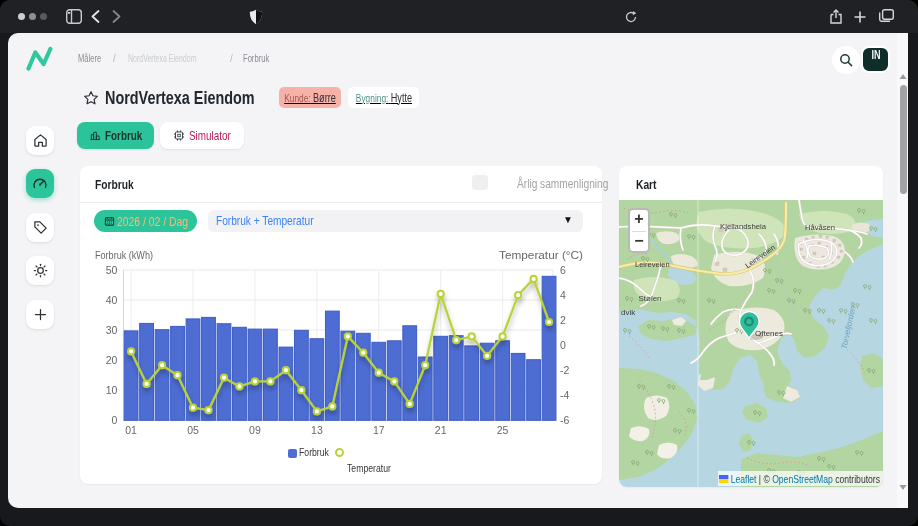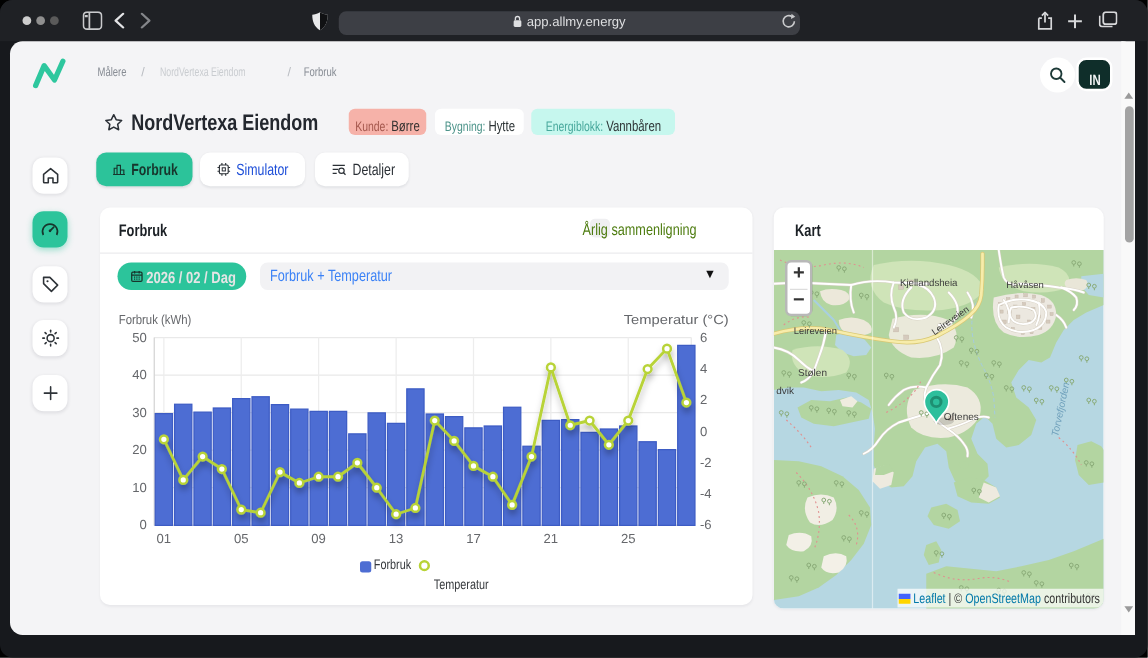--- a/index.html
+++ b/index.html
@@ -9,21 +9,21 @@
 .cicon{position:absolute;}
 .abar{position:absolute;left:271px;top:9px;width:369px;height:19px;background:#3d3f45;border-radius:6px;color:#dedfe1;font-size:10.5px;text-align:center;line-height:19px;}
 .page{position:absolute;left:8px;top:33px;width:900px;height:475px;background:#f4f4f6;border-radius:10px;}
 .sbtrack{position:absolute;left:897px;top:33px;width:11px;height:475px;background:#f9f9f9;}
 .sbthumb{position:absolute;left:899.5px;top:85px;width:7px;height:109px;background:#a3a3a3;border-radius:4px;}
 .cnd{display:inline-block;transform:scaleX(0.76);transform-origin:0 50%;white-space:nowrap;}
 .cndc{display:inline-block;transform:scaleX(0.76);transform-origin:50% 50%;white-space:nowrap;}
 .crumb{position:absolute;top:53px;font-size:10px;color:#8b9097;}
 .card{position:absolute;background:#fff;border-radius:8px;box-shadow:0 1px 2px rgba(16,24,40,.05);}
 .icbtn{position:absolute;left:26px;width:28px;height:29px;background:#fff;border-radius:9px;box-shadow:0 1px 3px rgba(16,24,40,.1);display:flex;align-items:center;justify-content:center;}
-.tag{position:absolute;top:87px;height:21px;border-radius:5px;font-size:11px;display:flex;align-items:flex-end;justify-content:center;white-space:nowrap;}
+.tag{position:absolute;top:87px;height:21px;border-radius:5px;font-size:11px;display:flex;align-items:center;justify-content:center;white-space:nowrap;text-decoration:underline;}
 .tab{position:absolute;top:122px;height:27px;border-radius:8px;font-size:13px;display:flex;align-items:center;white-space:nowrap;}
 .ax{font-size:10.5px;fill:#65676b;font-family:"Liberation Sans",sans-serif;}
 </style></head><body>
 <div class="win">
  <div class="chrome">
   <div class="dot" style="left:18px;background:#cdcdcd;"></div>
   <div class="dot" style="left:29px;background:#8f8f8f;"></div>
   <div class="dot" style="left:40px;background:#5a5a5a;"></div>
   <svg class="cicon" style="left:66px;top:9px" width="16" height="15" viewBox="0 0 16 15">
         <rect x="0.7" y="0.7" width="14.6" height="13.6" rx="3" fill="none" stroke="#c9cacc" stroke-width="1.4"></rect>
@@ -33,24 +33,20 @@
   <svg class="cicon" style="left:91px;top:10px" width="9" height="13" viewBox="0 0 9 13">
         <path d="M7.5,1 L1.5,6.5 L7.5,12" fill="none" stroke="#e3e4e6" stroke-width="1.8" stroke-linecap="round" stroke-linejoin="round"></path>
       </svg>
   <svg class="cicon" style="left:112px;top:10px" width="9" height="13" viewBox="0 0 9 13">
         <path d="M1.5,1 L7.5,6.5 L1.5,12" fill="none" stroke="#84868a" stroke-width="1.8" stroke-linecap="round" stroke-linejoin="round"></path>
       </svg>
   <svg class="cicon" style="left:249px;top:9px" width="14" height="16" viewBox="0 0 14 16">
         <path d="M7,0.8 C9,2 11.5,2.6 13.2,2.8 C13.2,8 11.5,12.6 7,15.2 C2.5,12.6 0.8,8 0.8,2.8 C2.5,2.6 5,2 7,0.8 Z" fill="#e8e9eb"></path>
         <path d="M7,0.8 C9,2 11.5,2.6 13.2,2.8 C13.2,8 11.5,12.6 7,15.2 Z" fill="#101113"></path>
       </svg>
-  <div class="abar"><svg width="8" height="10" viewBox="0 0 10 13" style="vertical-align:-1px">
-          <rect x="1" y="5.5" width="8" height="7" rx="1.5" fill="#dedfe1"></rect>
-          <path d="M2.8,5.5 V3.8 A2.2,2.2 0 0 1 7.2,3.8 V5.5" fill="none" stroke="#dedfe1" stroke-width="1.4"></path>
-        </svg> app.allmy.energy</div>
   <svg class="cicon" style="left:625px;top:11px" width="12" height="12" viewBox="0 0 12 12">
         <path d="M10.5,6 A4.5,4.5 0 1 1 8.8,2.5" fill="none" stroke="#c9cacc" stroke-width="1.3"></path>
         <path d="M8.2,0 L11.2,2.3 L7.8,4.2 Z" fill="#c9cacc"></path>
       </svg>
   <svg class="cicon" style="left:830px;top:9px" width="12" height="15" viewBox="0 0 12 15">
         <path d="M1,5.5 H3.5 M8.5,5.5 H11 V14 H1 V5.5" fill="none" stroke="#d6d7d9" stroke-width="1.4"></path>
         <line x1="6" y1="1.5" x2="6" y2="9" stroke="#d6d7d9" stroke-width="1.4"></line>
         <path d="M3.5,3.5 L6,1 L8.5,3.5" fill="none" stroke="#d6d7d9" stroke-width="1.4"></path>
       </svg>
   <svg class="cicon" style="left:854px;top:11px" width="12" height="12" viewBox="0 0 12 12">
@@ -78,60 +74,48 @@
  <div class="crumb" style="left:78px;color:#878c94;"><span class="cnd">Målere</span></div>
  <div class="crumb" style="left:113px;color:#b9bcc1;">/</div>
  <div class="crumb" style="left:128px;color:#c9ccd0;"><span class="cnd" style="transform:scaleX(0.70);">NordVertexa Eiendom</span></div>
  <div class="crumb" style="left:230px;color:#b9bcc1;">/</div>
  <div class="crumb" style="left:243px;color:#878c94;"><span class="cnd">Forbruk</span></div>
  <div style="position:absolute;left:832px;top:46px;width:28px;height:28px;background:#fff;border-radius:50%;"></div>
  <svg style="position:absolute;left:839px;top:53px" width="14" height="14" viewBox="0 0 14 14">
       <circle cx="6" cy="6" r="4.2" fill="none" stroke="#1d3a38" stroke-width="1.5"></circle>
       <line x1="9.2" y1="9.2" x2="12.6" y2="12.6" stroke="#1d3a38" stroke-width="1.5" stroke-linecap="round"></line>
     </svg>
- <div style="position:absolute;left:861px;top:46px;width:29px;height:27px;background:#0f2e2a;border:2px solid #fff;border-radius:8px;color:#f2f4f5;font-size:12px;font-weight:700;display:flex;align-items:flex-end;justify-content:center;">
+ <div style="position:absolute;left:861px;top:46px;width:29px;height:27px;background:#0f2e2a;border:2px solid #fff;border-radius:8px;color:#f2f4f5;font-size:12px;font-weight:700;display:flex;align-items:flex-start;justify-content:center;">
       <span class="cndc">IN</span>
     </div>
 
  <svg style="position:absolute;left:83px;top:90px" width="16" height="16" viewBox="0 0 24 24">
       <path d="M12,2.6 L14.9,8.6 L21.5,9.5 L16.7,14.1 L17.9,20.7 L12,17.5 L6.1,20.7 L7.3,14.1 L2.5,9.5 L9.1,8.6 Z" fill="none" stroke="#2a2f36" stroke-width="1.8" stroke-linejoin="round"></path>
     </svg>
  <div style="position:absolute;left:105px;top:88px;font-size:18px;font-weight:700;color:#23272e;"><span class="cnd" style="transform:scaleX(0.80);">NordVertexa Eiendom</span></div>
  <div class="tag" style="left:279px;width:62px;background:#f6b2a9;">
       <span class="cndc"><span style="color:#a4574d;">Kunde:</span> <span style="color:#33302f;font-size:12px;">Børre</span></span>
     </div>
  <div class="tag" style="left:348px;width:71px;background:#ffffff;">
       <span class="cndc"><span style="color:#4d948a;">Bygning:</span> <span style="color:#2c3335;font-size:12px;">Hytte</span></span>
     </div>
- <div class="tag" style="left:425px;width:115px;background:#c6f7ee;">
-      <span class="cndc"><span style="color:#48a89c;">Energiblokk:</span> <span style="color:#2c3335;font-size:12px;">Vannbåren</span></span>
-    </div>
 
  <div class="tab" style="left:77px;width:77px;background:#2cc39a;color:#17352c;box-shadow:0 1px 2px rgba(16,24,40,.1);">
   <svg style="margin-left:13px" width="13" height="13" viewBox="0 0 24 24">
         <path d="M3,21 V10 H8 V21 M8,21 V5 H14 V21 M14,21 V13 H20 V21 M1,21 H22" fill="none" stroke="#17352c" stroke-width="2"></path>
       </svg>
   <span class="cnd" style="margin-left:4px;font-weight:700;">Forbruk</span>
     </div>
- <div class="tab" style="left:160px;width:84px;background:#fff;color:#1d4ed8;box-shadow:0 1px 2px rgba(16,24,40,.08);">
+ <div class="tab" style="left:160px;width:84px;background:#fff;color:#be185d;box-shadow:0 1px 2px rgba(16,24,40,.08);">
   <svg style="margin-left:13px" width="13" height="13" viewBox="0 0 24 24">
         <rect x="5" y="5" width="14" height="14" rx="2" fill="none" stroke="#2b3036" stroke-width="1.8"></rect>
         <rect x="9.5" y="9.5" width="5" height="5" fill="none" stroke="#2b3036" stroke-width="1.6"></rect>
         <path d="M9,5 V2 M15,5 V2 M9,22 V19 M15,22 V19 M5,9 H2 M5,15 H2 M22,9 H19 M22,15 H19" stroke="#2b3036" stroke-width="1.8"></path>
       </svg>
   <span class="cnd" style="margin-left:4px;">Simulator</span>
-    </div>
- <div class="tab" style="left:252px;width:75px;background:#fff;color:#2b3036;box-shadow:0 1px 2px rgba(16,24,40,.08);">
-  <svg style="margin-left:12px" width="14" height="13" viewBox="0 0 24 24">
-        <path d="M3,6 H21 M3,12 H11" stroke="#2b3036" stroke-width="2"></path>
-        <circle cx="16" cy="14" r="4" fill="none" stroke="#2b3036" stroke-width="1.8"></circle>
-        <line x1="19" y1="17" x2="22" y2="20" stroke="#2b3036" stroke-width="1.8"></line>
-        <path d="M3,18 H9" stroke="#2b3036" stroke-width="2"></path>
-      </svg>
-  <span class="cnd" style="margin-left:4px;">Detaljer</span>
     </div>
 
  <div class="icbtn" style="top:126px;">
       <svg width="15" height="15" viewBox="0 0 24 24">
         <path d="M3,10.5 L12,3 L21,10.5 V20 A1,1 0 0 1 20,21 H15 V15 H9 V21 H4 A1,1 0 0 1 3,20 Z" fill="none" stroke="#2e3338" stroke-width="2" stroke-linejoin="round"></path>
       </svg>
     </div>
  <div class="icbtn" style="top:169px;background:#2cc49b;box-shadow:0 2px 5px rgba(44,196,155,.45);">
       <svg width="16" height="16" viewBox="0 0 24 24">
         <path d="M4,18 A9,9 0 1 1 20,18" fill="none" stroke="#17352c" stroke-width="2"></path>
@@ -162,29 +146,29 @@
     </div>
  <div class="icbtn" style="top:300px;">
       <svg width="15" height="15" viewBox="0 0 24 24">
         <path d="M12,4 V20 M4,12 H20" stroke="#2e3338" stroke-width="2" stroke-linecap="round"></path>
       </svg>
     </div>
 
  <div class="card" style="left:80px;top:166px;width:522px;height:318px;"></div>
  <div style="position:absolute;left:95px;top:177px;font-size:13.5px;font-weight:700;color:#1c2126;"><span class="cnd">Forbruk</span></div>
  <div style="position:absolute;left:472px;top:175px;width:16px;height:15px;background:#efeff1;border-radius:4px;"></div>
- <div style="position:absolute;left:466px;top:176px;font-size:13px;color:#4d7c0f;"><span class="cnd" style="transform:scaleX(0.78);">Årlig sammenligning</span></div>
+ <div style="position:absolute;left:517px;top:176px;font-size:13px;color:#a3a3a3;"><span class="cnd" style="transform:scaleX(0.78);">Årlig sammenligning</span></div>
  <div style="position:absolute;left:80px;top:202px;width:522px;height:1px;background:#ececee;"></div>
  <div style="position:absolute;left:94px;top:210px;width:103px;height:22px;background:#2cc49b;border-radius:11px;color:#17352c;"></div>
  <svg style="position:absolute;left:104px;top:215px" width="11" height="12" viewBox="0 0 24 24">
       <rect x="3" y="5" width="18" height="16" rx="2" fill="none" stroke="#17352c" stroke-width="2.2"></rect>
       <path d="M3,10 H21 M8,3 V7 M16,3 V7" stroke="#17352c" stroke-width="2.2"></path>
       <path d="M7,13.5 H9 M11,13.5 H13 M15,13.5 H17 M7,17 H9 M11,17 H13 M15,17 H17" stroke="#17352c" stroke-width="1.8"></path>
     </svg>
- <div style="position:absolute;left:117px;top:214px;font-size:13px;font-weight:700;color:#e5e5e5;"><span class="cnd" style="transform:scaleX(0.80);">2026 / 02 / Dag</span></div>
+ <div style="position:absolute;left:117px;top:214px;font-size:13px;font-weight:400;color:#fdba74;"><span class="cnd" style="transform:scaleX(0.80);">2026 / 02 / Dag</span></div>
  <div style="position:absolute;left:208px;top:210px;width:375px;height:22px;background:#f2f2f4;border-radius:6px;"></div>
  <div style="position:absolute;left:216px;top:213px;font-size:13px;color:#3b82f6;"><span class="cnd" style="transform:scaleX(0.78);">Forbruk + Temperatur</span></div>
  <div style="position:absolute;left:563px;top:214px;font-size:10px;color:#111;">▼</div>
 
  <svg style="position:absolute;left:80px;top:245px" width="522" height="215" viewBox="0 0 522 215">
   <defs>
         <filter id="lsh" x="-20%" y="-20%" width="140%" height="140%">
           <feDropShadow dx="0.5" dy="4" stdDeviation="2.4" flood-color="#000" flood-opacity="0.28"></feDropShadow>
         </filter>
       </defs>

